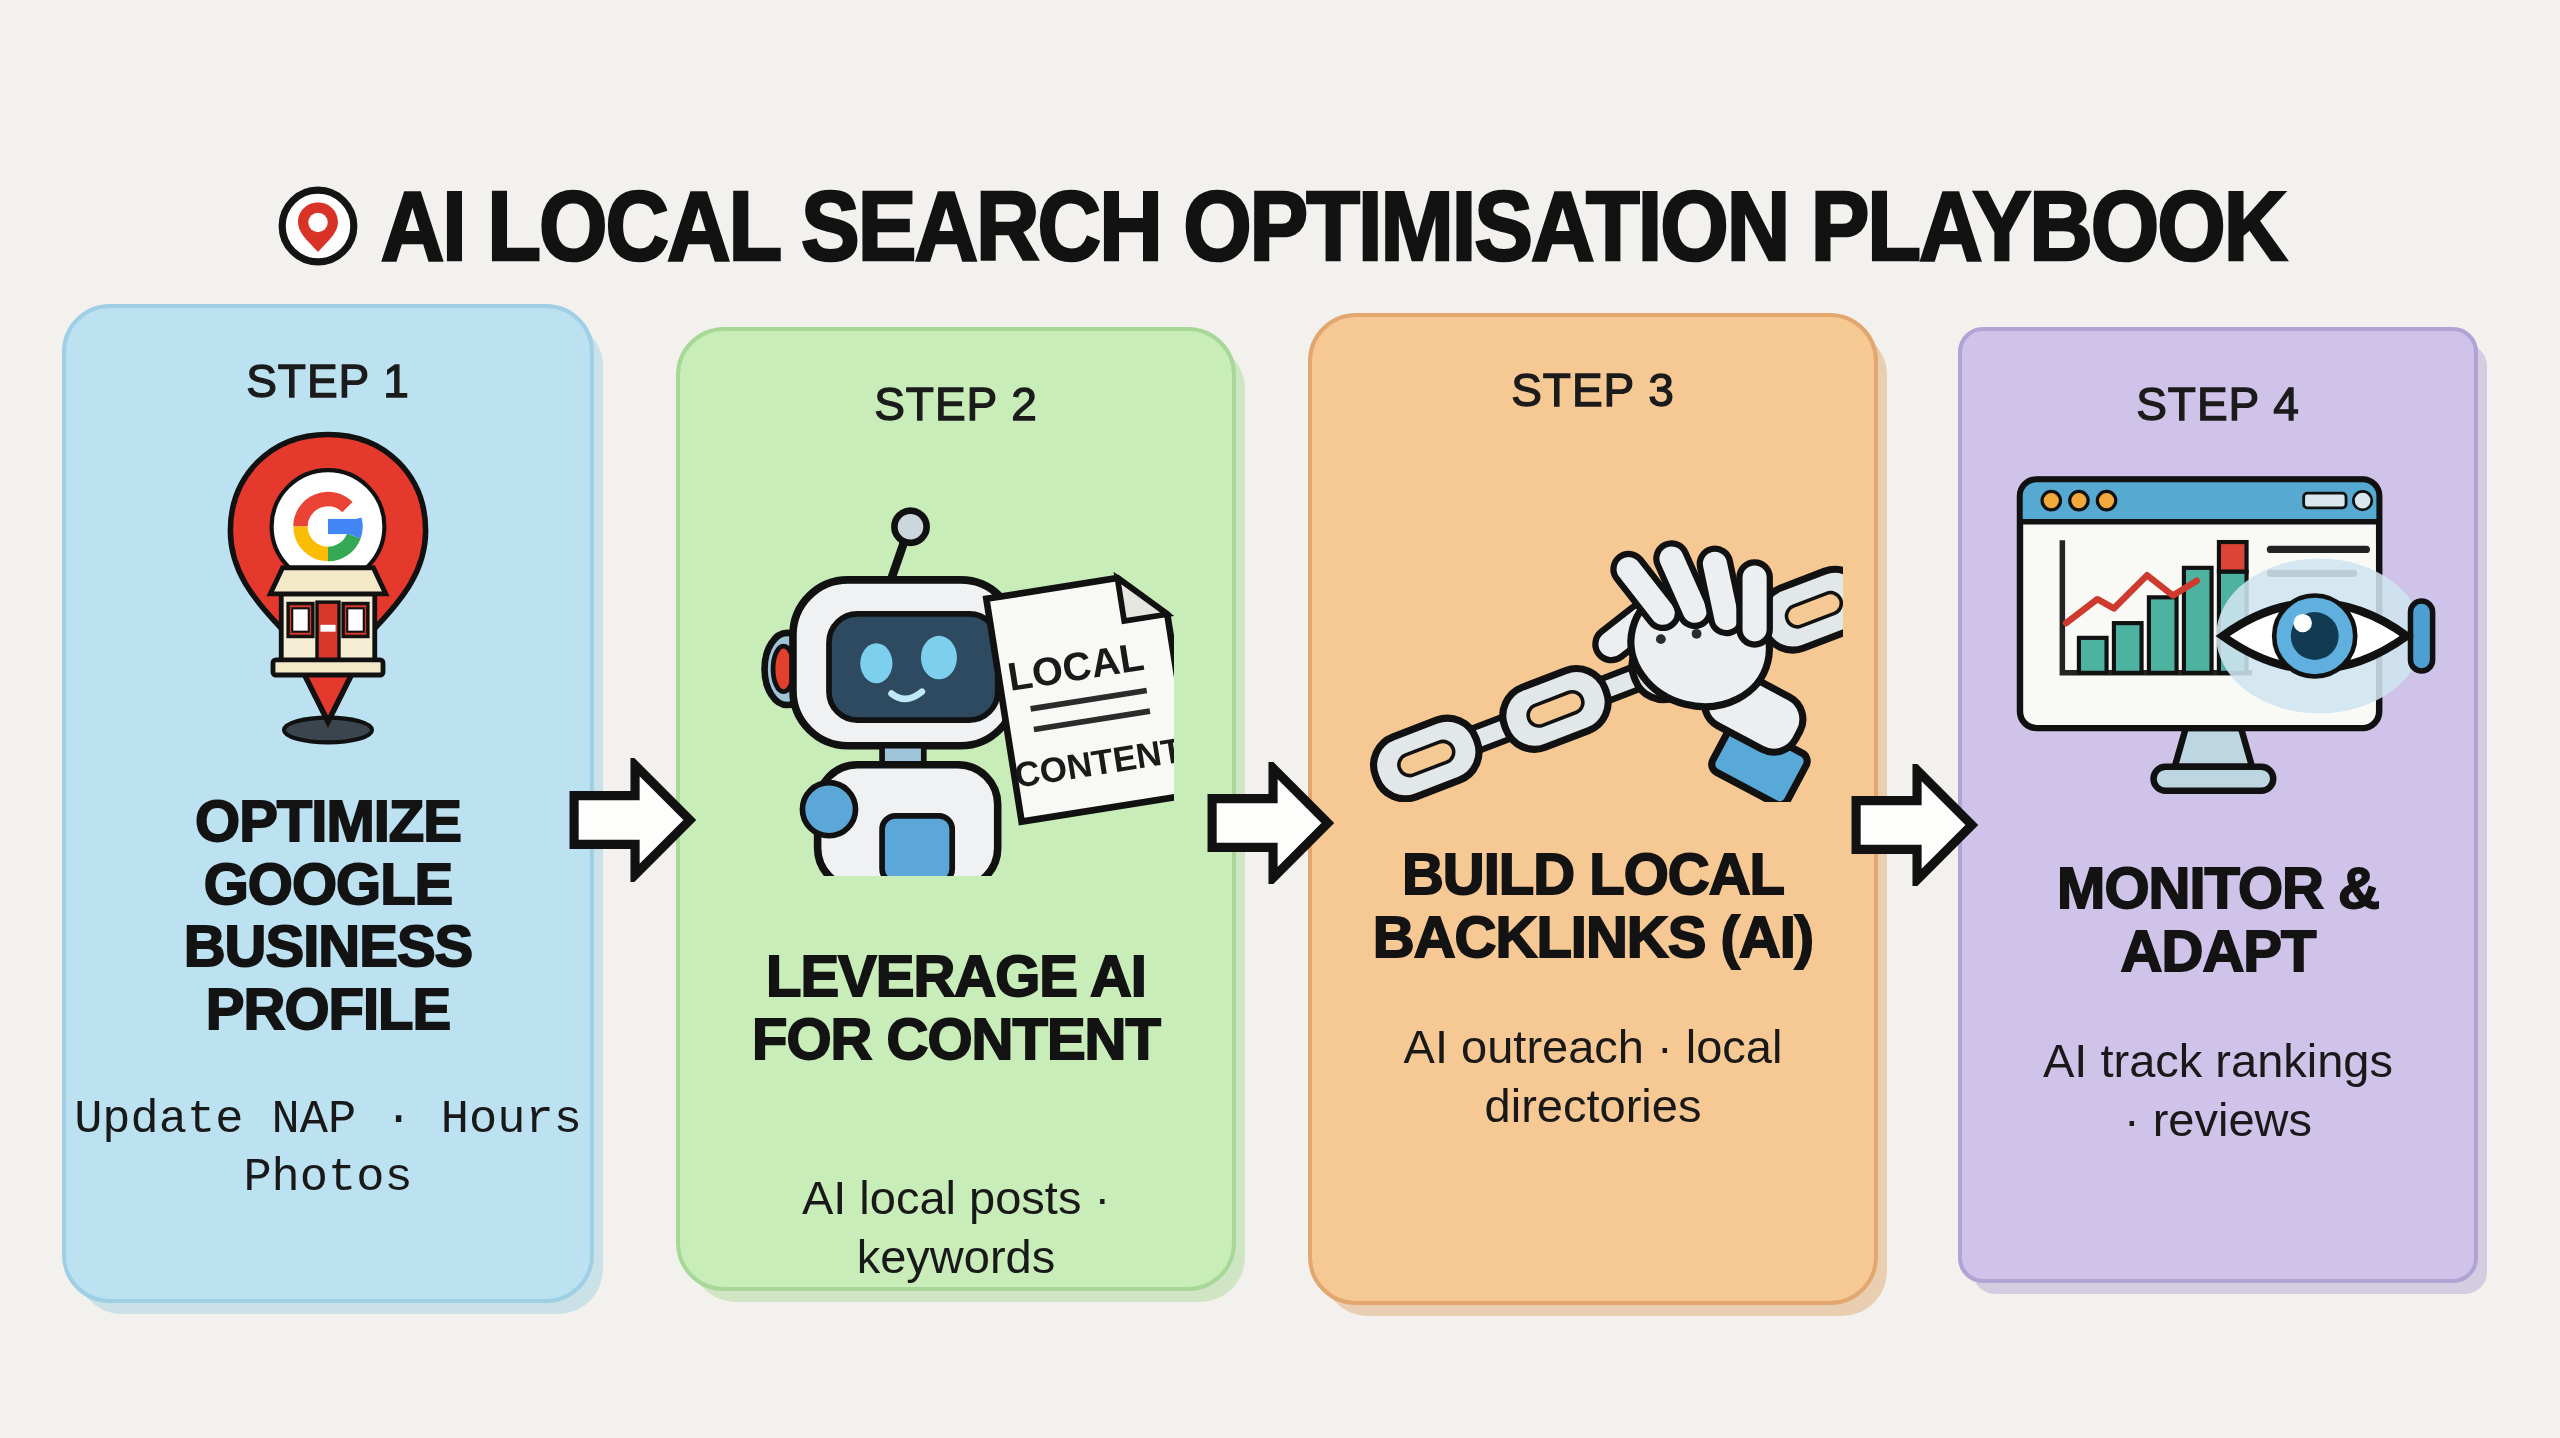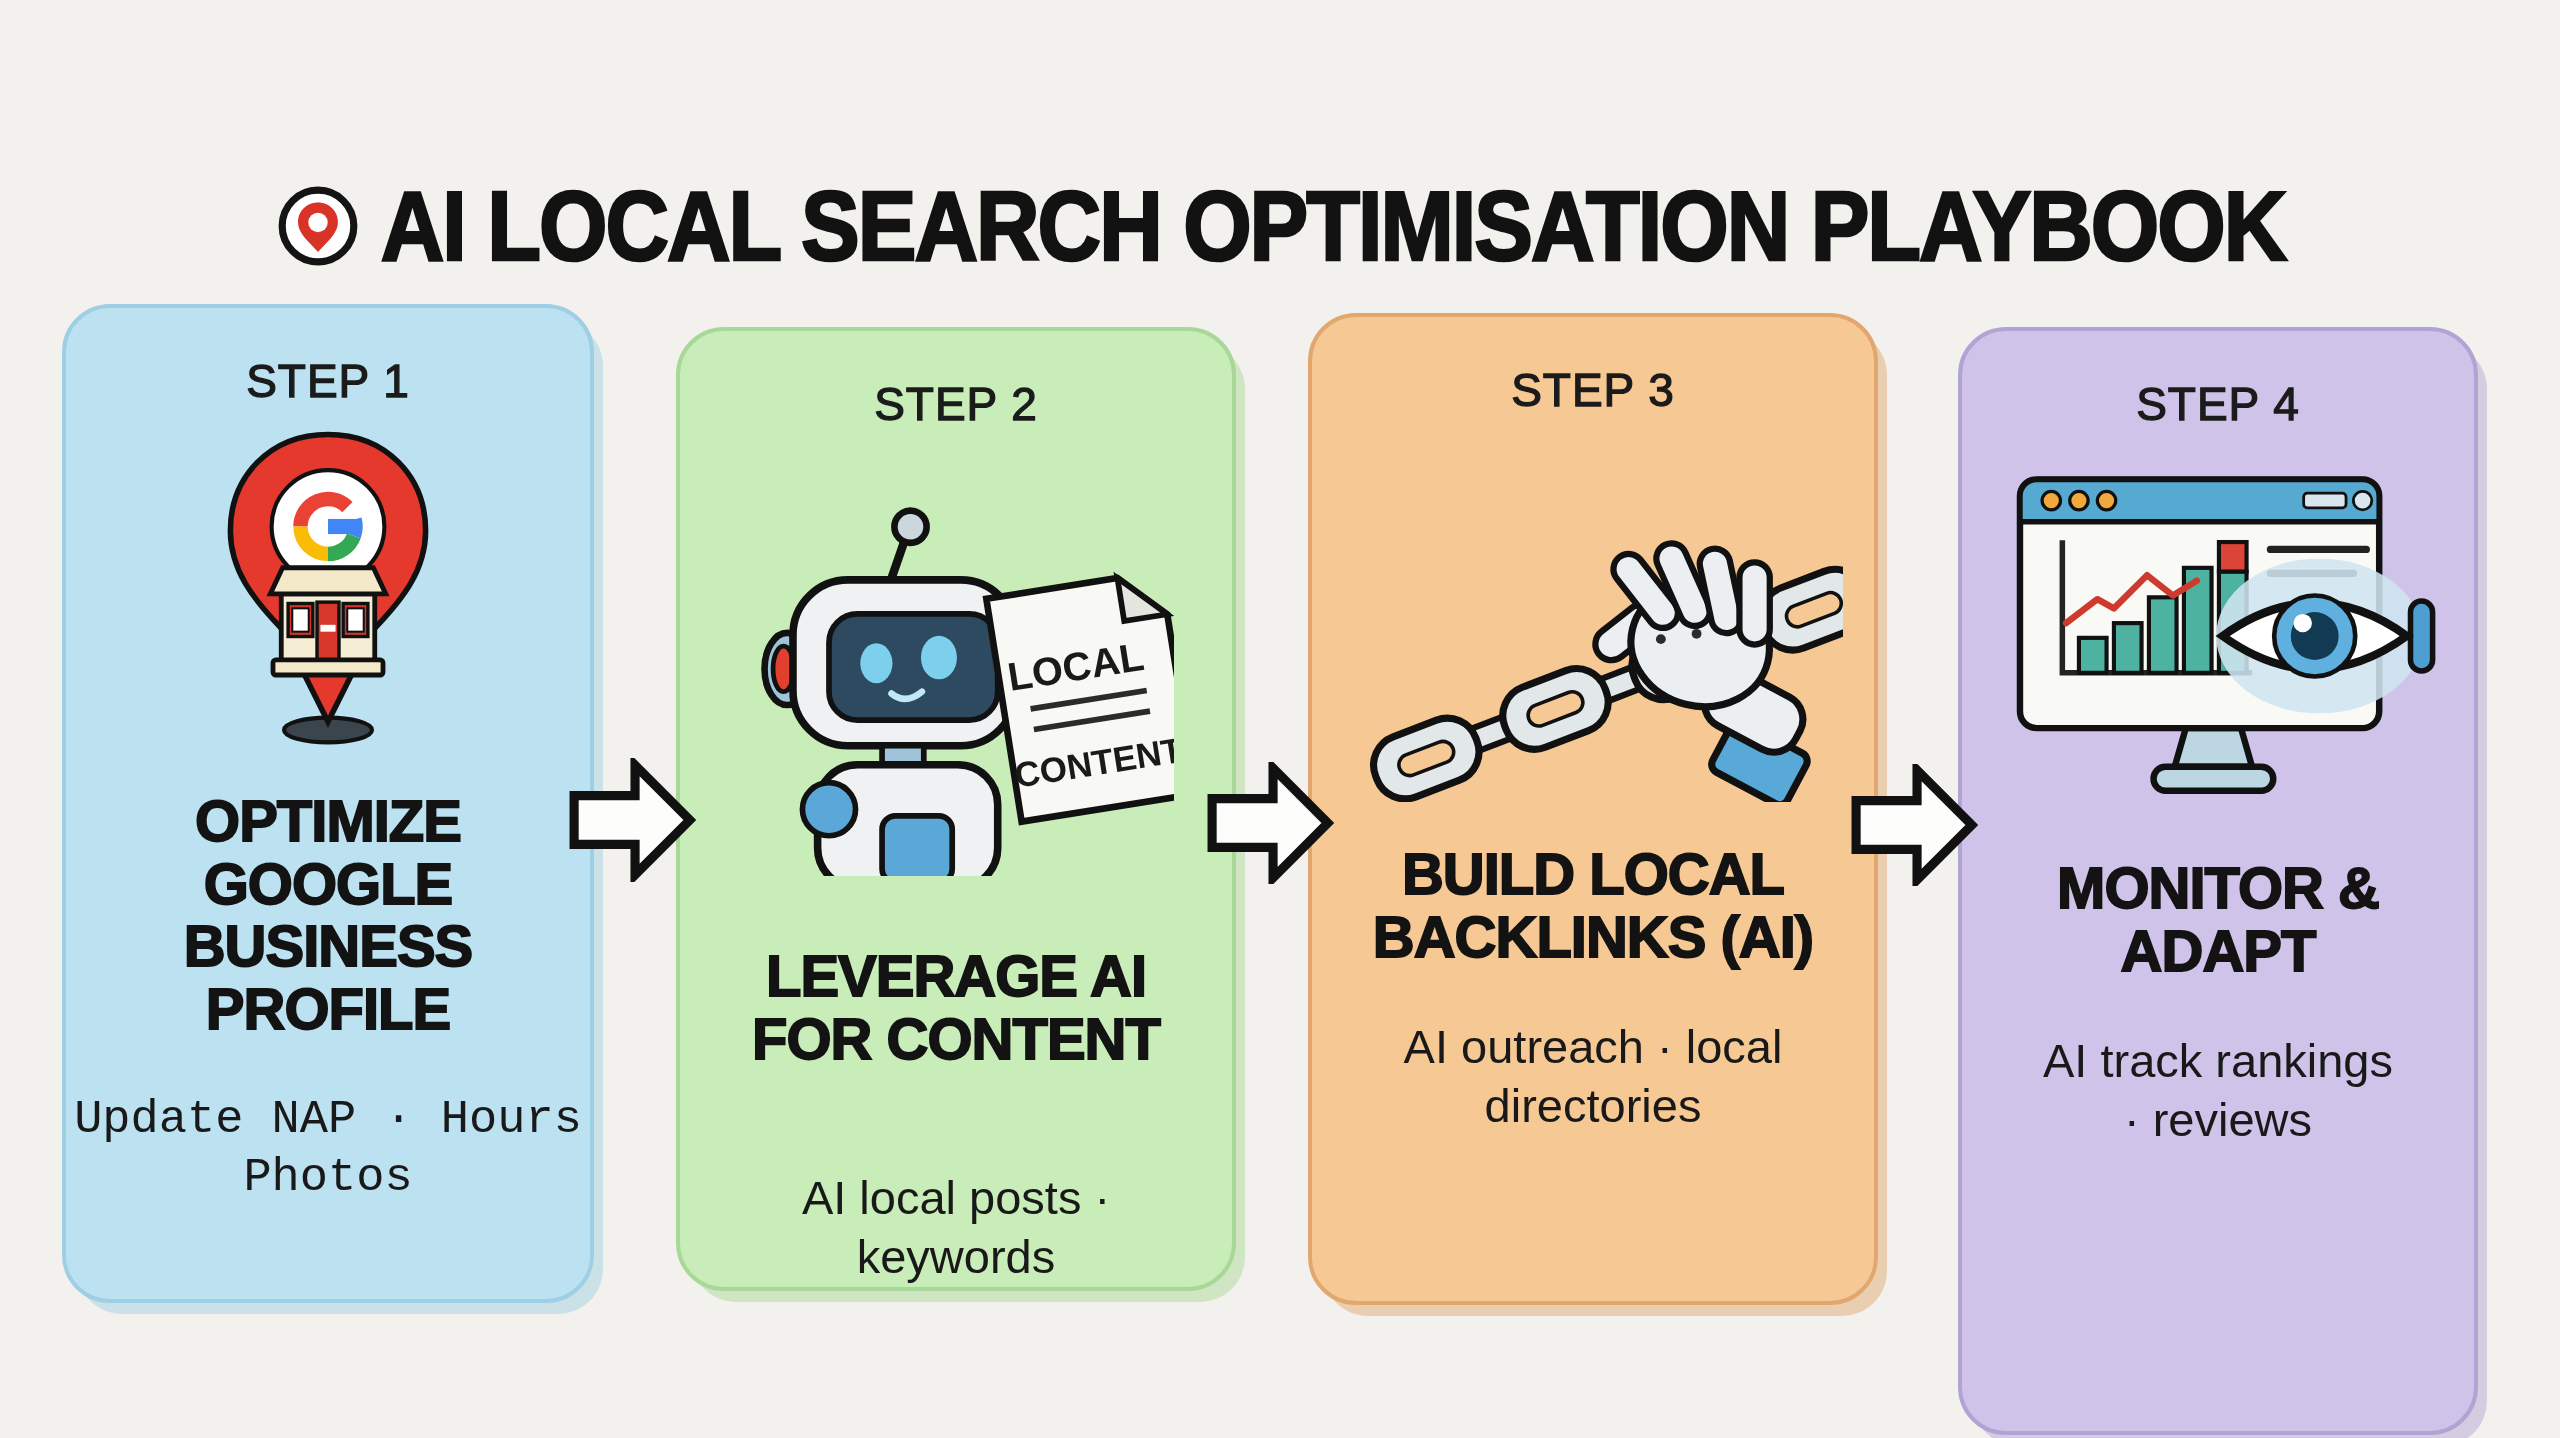--- a/index.html
+++ b/index.html
@@ -18,27 +18,27 @@
   }
   #title{
     font-size:88px;font-weight:700;color:#121212;
     letter-spacing:-2px;-webkit-text-stroke:2.4px #121212;
     transform:scaleY(1.12);white-space:nowrap;
   }
 
   
   .card{
     position:absolute;border:4px solid #999;border-radius:48px;
-    display:flex;flex-direction:column;text-align:center;
+    display:flex;flex-direction:column;align-items:center;text-align:center;
     box-sizing:border-box;
   }
   #card-1{left:62px;  top:304px; width:532px; height:999px;}
   #card-2{left:676px; top:327px; width:560px; height:964px;}
   #card-3{left:1308px;top:313px; width:570px; height:992px;}
-  #card-4{left:1958px;top:327px; width:520px; height:1108px;}
+  #card-4{left:1958px;top:327px; width:520px; height:956px;border-radius:25px;}
 
   .step-label{
     margin-top:46px;font-size:46px;font-weight:400;color:#1b1b1b;
     -webkit-text-stroke:1.3px #1b1b1b;letter-spacing:1px;
   }
   .icon-wrap{display:flex;align-items:center;justify-content:center;}
   #card-1 .icon-wrap{height:330px;margin-top:14px;}
   #card-2 .icon-wrap{height:380px;margin-top:22px;}
   #card-3 .icon-wrap{height:350px;margin-top:40px;}
   #card-4 .icon-wrap{height:350px;margin-top:30px;}

